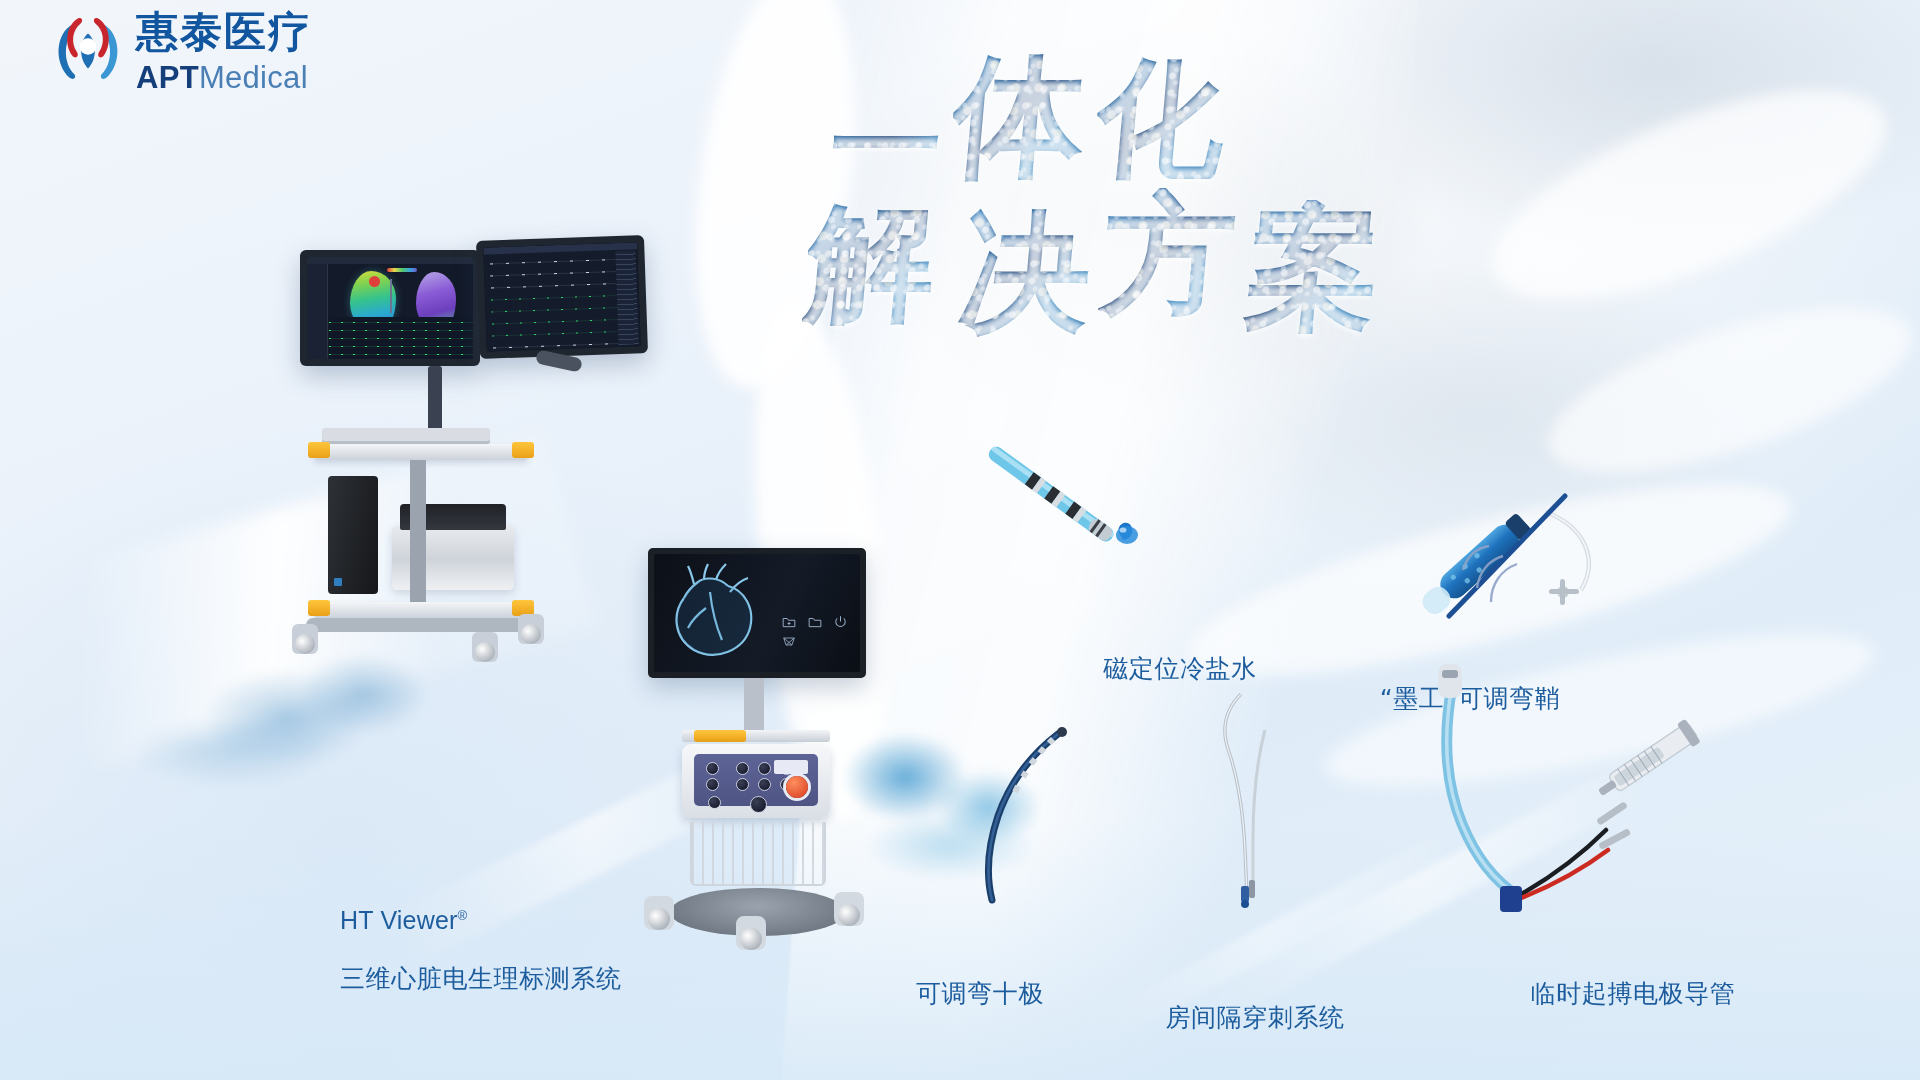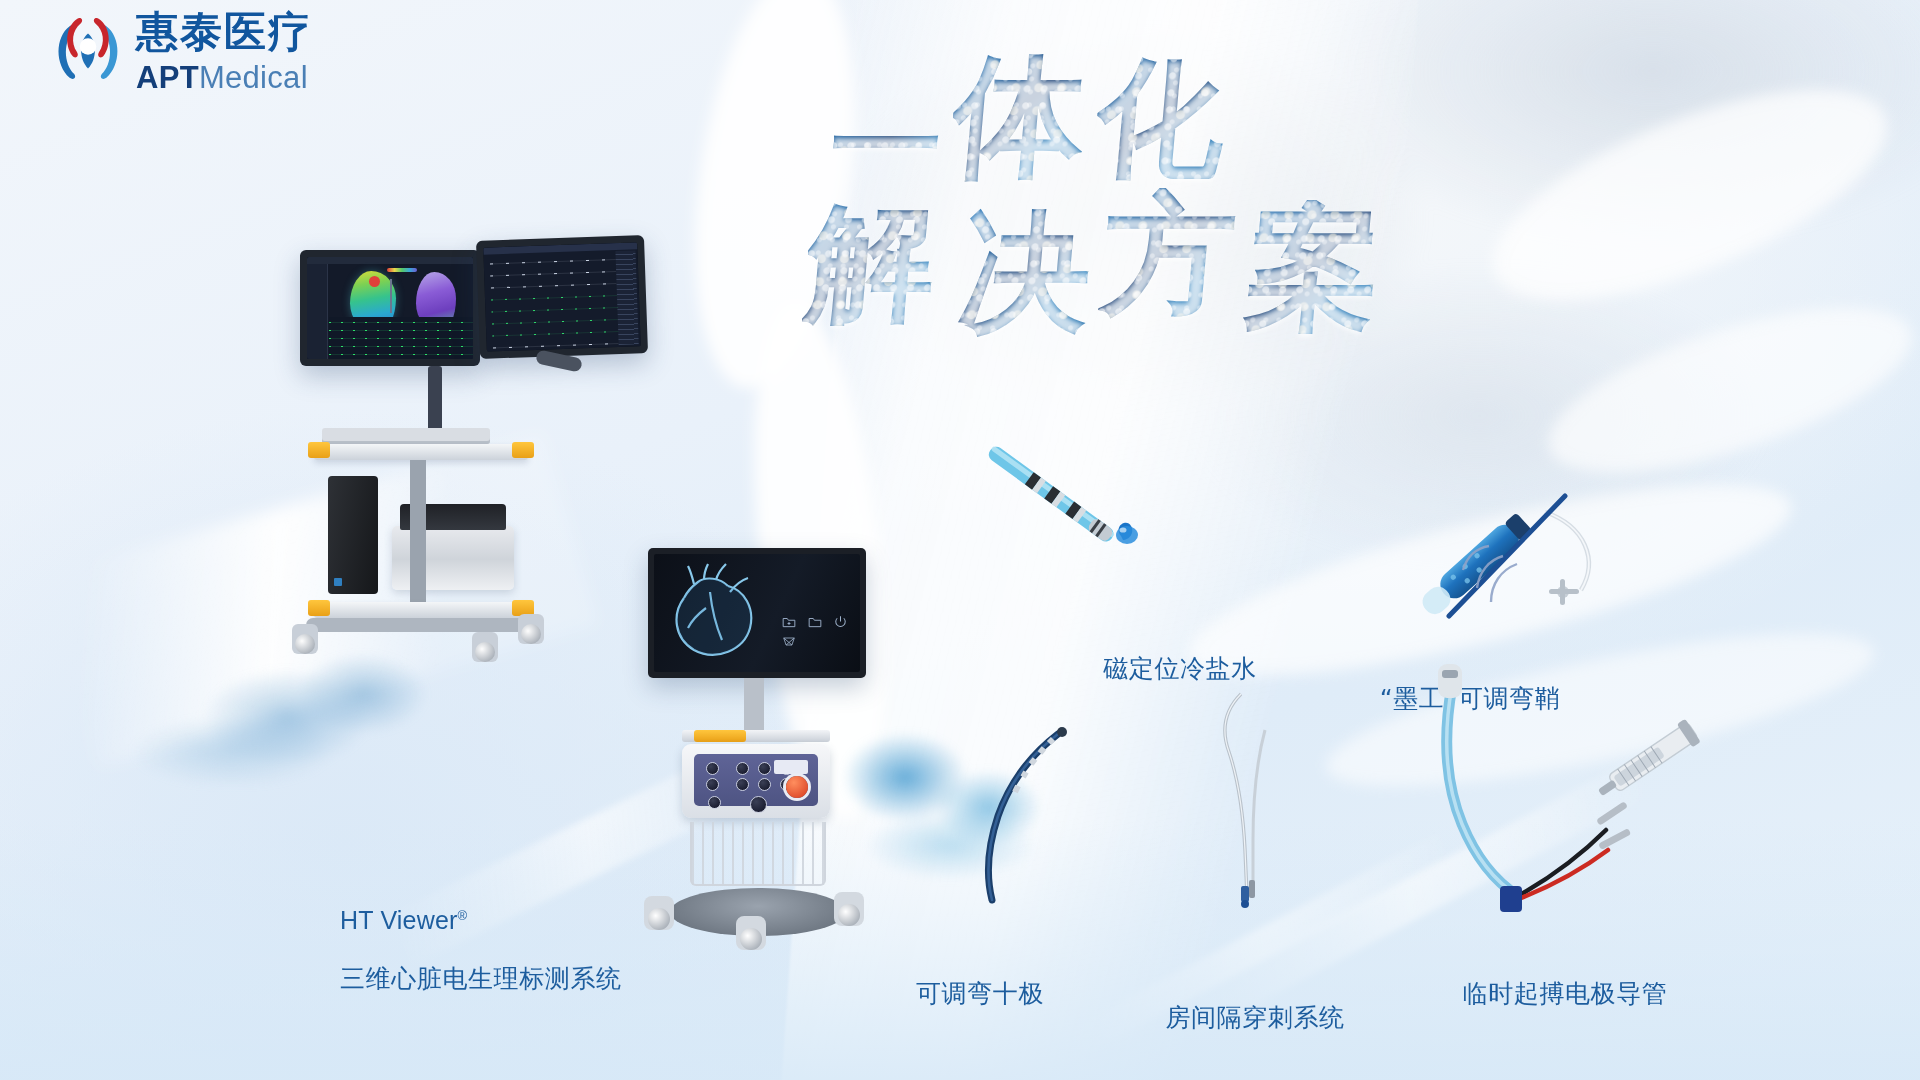--- a/index.html
+++ b/index.html
@@ -517,17 +517,17 @@
         <rect x="300" y="100" width="10" height="28" rx="3" fill="#aab3bd"></rect>
         <rect x="198" y="110" width="18" height="8" rx="3" fill="#aab3bd"></rect>
         <g stroke="#9aa5b1" stroke-width="1" opacity=".9">
           <path d="M226 104v20M234 104v20M242 104v20M250 104v20M258 104v20M266 104v20"></path>
         </g>
       </g>
       <rect x="100" y="226" width="22" height="26" rx="4" fill="#1f3f8f"></rect>
     </svg>
   </div>
 
-  <div class="lbl lbl-c lbl-cn" style="left:1400px;top:940px;width:330px;">
+  <div class="lbl lbl-c lbl-cn" style="left:1468px;top:940px;width:330px;">
     <div>临时起搏电极导管</div>
   </div>
 
 </div>
 
 </body></html>

